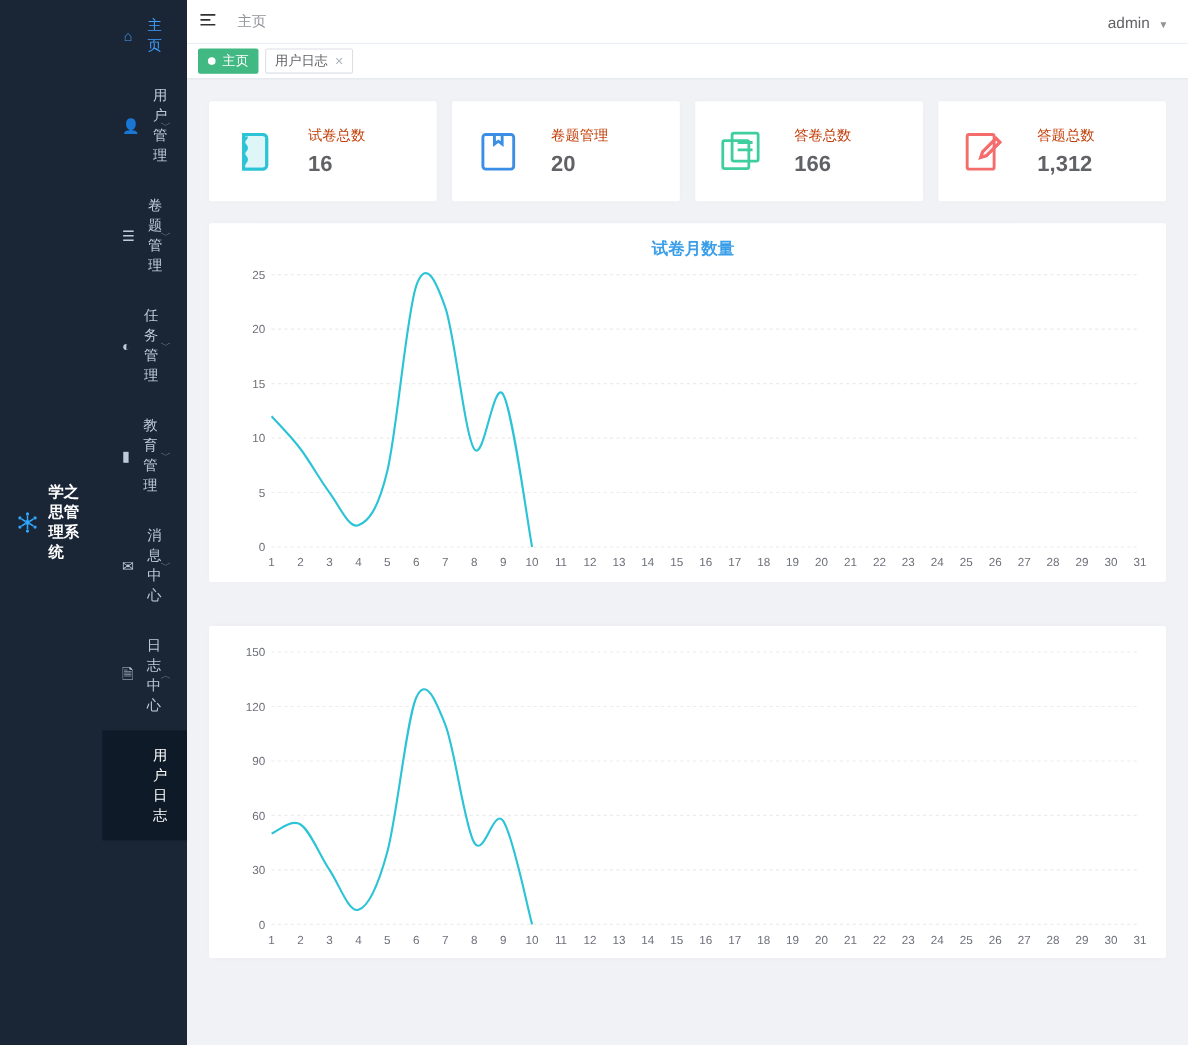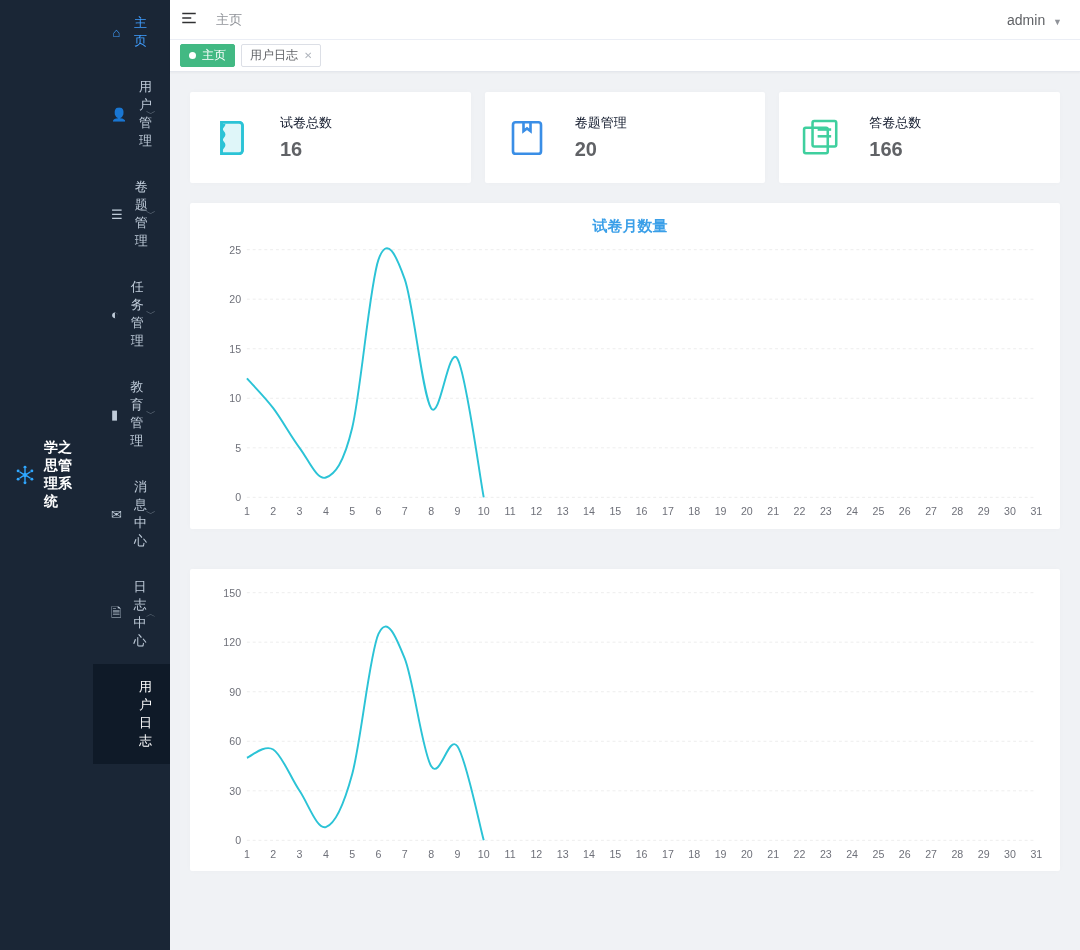--- a/index.html
+++ b/index.html
@@ -23,21 +23,21 @@
   .tabbar { background:#fff; border-bottom:1px solid #e4e7ed; padding:4px 10px; display:flex; gap:6px; box-shadow:0 1px 2px rgba(0,0,0,0.04);}
   .tab { border:1px solid #dcdfe6; padding:2px 8px; font-size:12px; color:#606266; border-radius:2px; cursor:pointer; display:inline-flex; align-items:center; gap:6px; background:#fff;}
   .tab.active { background:#42b983; border-color:#42b983; color:#fff;}
   .tab.active::before { content:""; width:7px; height:7px; border-radius:50%; background:#fff; display:inline-block;}
   .tab .close { font-size:10px; color:#b0b5bd;}
   .content { padding:20px; overflow:auto; flex:1;}
   .cards { display:flex; gap:14px; margin-bottom:20px;}
   .card { flex:1; background:#fff; border-radius:2px; padding:22px 20px; display:flex; align-items:center; gap:26px; box-shadow:0 0 6px rgba(0,0,0,0.02);}
   .card-icon { width:44px; height:44px; display:flex; align-items:center; justify-content:center;}
   .card-body { display:flex; flex-direction:column; gap:6px;}
-  .card-label { font-size:13px; color:#0f172a;}
+  .card-label { font-size:13px; color:#c2410c;}
   .card-value { font-size:20px; font-weight:700; color:#606266;}
   .chart-panel { background:#fff; border-radius:2px; padding:14px 14px 8px 24px; margin-bottom:40px; box-shadow:0 0 6px rgba(0,0,0,0.02);}
   .chart-title { text-align:center; color:#3a9fe8; font-size:15px; font-weight:600; margin-bottom:4px;}
   svg.chart { width:100%; display:block;}
   .axis text { fill:#6e7079; font-size:11px;}
   .grid line { stroke:#ececec; stroke-dasharray:3 3;}
 </style>
 </head>
 <body>
 
@@ -166,20 +166,33 @@
             <svg width="44" height="42" viewBox="0 0 52 48" fill="none" stroke="#3fcf9e" stroke-width="3">
                 <rect x="6" y="12" width="28" height="30" rx="2"></rect>
                 <rect x="16" y="4" width="28" height="30" rx="2"></rect>
                 <line x1="22" y1="14" x2="38" y2="14"></line>
                 <line x1="22" y1="22" x2="38" y2="22"></line>
               </svg>
           </div>
           <div class="card-body">
             <div class="card-label">答卷总数</div>
             <div class="card-value">166</div>
+          </div>
+        </div>
+        <div class="card">
+          <div class="card-icon">
+            <svg width="42" height="42" viewBox="0 0 48 48" fill="none" stroke="#f56c6c" stroke-width="3">
+                <rect x="6" y="6" width="28" height="36" rx="2"></rect>
+                <path d="M40 14l-14 14-6 2 2-6 14-14z" fill="#f56c6c" fill-opacity="0.1"></path>
+                <path d="M40 14l-14 14-6 2 2-6 14-14 4 4z"></path>
+              </svg>
+          </div>
+          <div class="card-body">
+            <div class="card-label">答题总数</div>
+            <div class="card-value">1,312</div>
           </div>
         </div>
       </div>
 
       <div class="chart-panel">
         <div class="chart-title">试卷月数量</div>
         <svg class="chart" id="chart0" viewBox="0 0 860 290">
             <g class="grid">
               <line x1="34" x2="850" y1="266" y2="266" stroke="#6e7079" stroke-dasharray="none"></line>
               <line x1="34" x2="850" y1="214.8" y2="214.8"></line>

